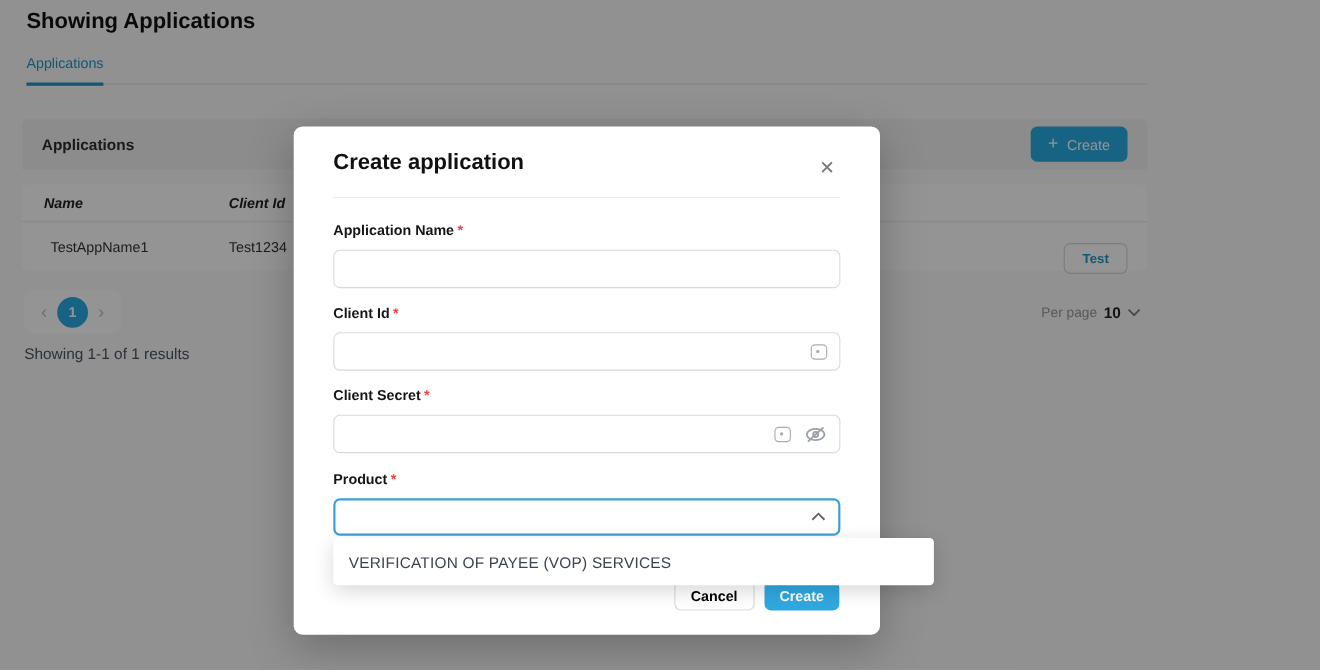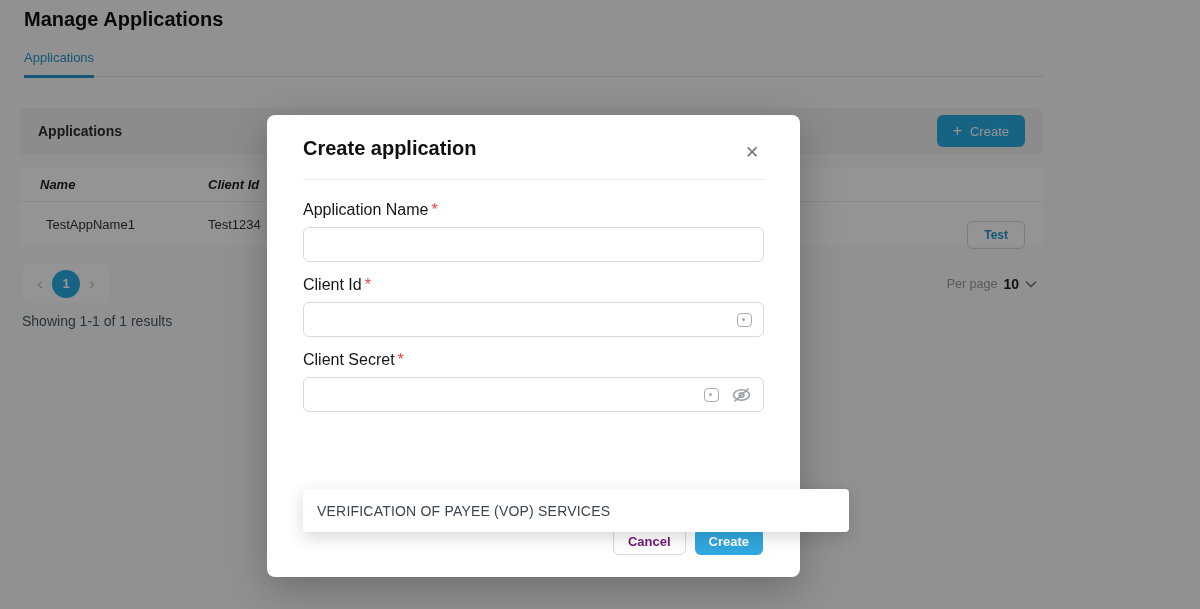--- a/index.html
+++ b/index.html
@@ -65,21 +65,21 @@
     box-shadow:0 12px 40px rgba(0,0,0,0.25);
   }
   .m-title { position:absolute; left:36px; top:22px; font-size:20px; font-weight:bold; color:#101010; }
   .m-close {
     position:absolute; right:36px; top:26px; width:24px; height:24px;
     background:none; border:none; font-size:17px; color:#777; cursor:pointer; line-height:24px; text-align:center;
     font-family:inherit;
   }
   .m-divider { position:absolute; left:36px; right:36px; top:64px; border-bottom:1px solid #ebebeb; }
   .field { position:absolute; left:36px; width:461px; }
-  .f-label { font-size:16px; font-weight:normal; color:#161616; }
+  .f-label { font-size:13px; font-weight:bold; color:#161616; }
   .f-req { color:#ef4444; margin-left:3px; }
   .f-input {
     margin-top:8px; width:100%; height:35px; border:1px solid #d9d9d9; border-radius:6px;
     background:#fff; position:relative;
   }
   .f1 { top:86px; } .f2 { top:161px; } .f3 { top:236px; } .f4 { top:312px; }
   .f4 .f-input { height:34px; border:2px solid #3ba0d8; }
   .in-icons { position:absolute; right:11px; top:50%; transform:translateY(-50%); display:flex; align-items:center; gap:12px; }
   .autofill {
     width:15px; height:14px; border:1.5px solid #ababab; border-radius:4px;
@@ -93,33 +93,33 @@
   .dropdown {
     position:absolute; left:36px; top:374px; width:546px; height:43px;
     background:#fff; border-radius:4px; z-index:5;
     box-shadow:0 5px 18px rgba(0,0,0,0.16);
     display:flex; align-items:center;
   }
   .dd-option { font-size:14px; color:#3c4450; padding-left:14px; width:100%; cursor:pointer; letter-spacing:0.2px; }
   .m-footer { position:absolute; right:37px; bottom:22px; display:flex; gap:9px; z-index:1; }
   .btn-cancel {
     background:#fff; border:1px solid #d9d9d9; border-radius:6px; height:27px; padding:0 14px;
-    font-size:13px; font-weight:bold; color:#701a75; cursor:pointer; font-family:inherit;
+    font-size:13px; font-weight:bold; color:#000000; cursor:pointer; font-family:inherit;
   }
   .btn-create-modal {
     background:#30a8e0; border:none; border-radius:6px; height:27px; padding:0 14px;
     font-size:13px; font-weight:bold; color:#fff; cursor:pointer; font-family:inherit;
   }
   svg { display:block; }
 </style>
 </head>
 <body>
 
 <div class="page">
-  <div class="page-title">Manage Applications</div>
+  <div class="page-title">Showing Applications</div>
 
   <div class="tabbar">
     <div class="tab">Applications</div>
   </div>
 
   <div class="panel-head">
     <span class="panel-title">Applications</span>
     <button class="btn-create-main">
       <span class="plus">+</span>
       <span>Create</span>
@@ -187,20 +187,32 @@
           <svg width="21" height="18" viewBox="0 0 21 18">
             <ellipse cx="10.5" cy="9" rx="8" ry="5.2" fill="none" stroke="#9aa0a6" stroke-width="1.6"></ellipse>
             <circle cx="10.5" cy="9" r="2.3" fill="none" stroke="#9aa0a6" stroke-width="1.6"></circle>
             <line x1="3.5" y1="15.5" x2="17.5" y2="2.5" stroke="#9aa0a6" stroke-width="1.7"></line>
           </svg>
         </button>
       </div>
     </div>
   </div>
 
+  <div class="field f4">
+    <span class="f-label">Product</span><span class="f-label f-req">*</span>
+    <div class="f-input">
+      <div class="in-icons">
+        <span>
+          <svg width="14" height="9" viewBox="0 0 14 9">
+              <polyline points="1.5,7 7,1.5 12.5,7" fill="none" stroke="#5f6368" stroke-width="1.7"></polyline>
+            </svg>
+        </span>
+      </div>
+    </div>
+  </div>
 
   <div class="dropdown">
     <div class="dd-option">VERIFICATION OF PAYEE (VOP) SERVICES</div>
   </div>
 
   <div class="m-footer">
     <button class="btn-cancel">Cancel</button>
     <button class="btn-create-modal">Create</button>
   </div>
 </div>

